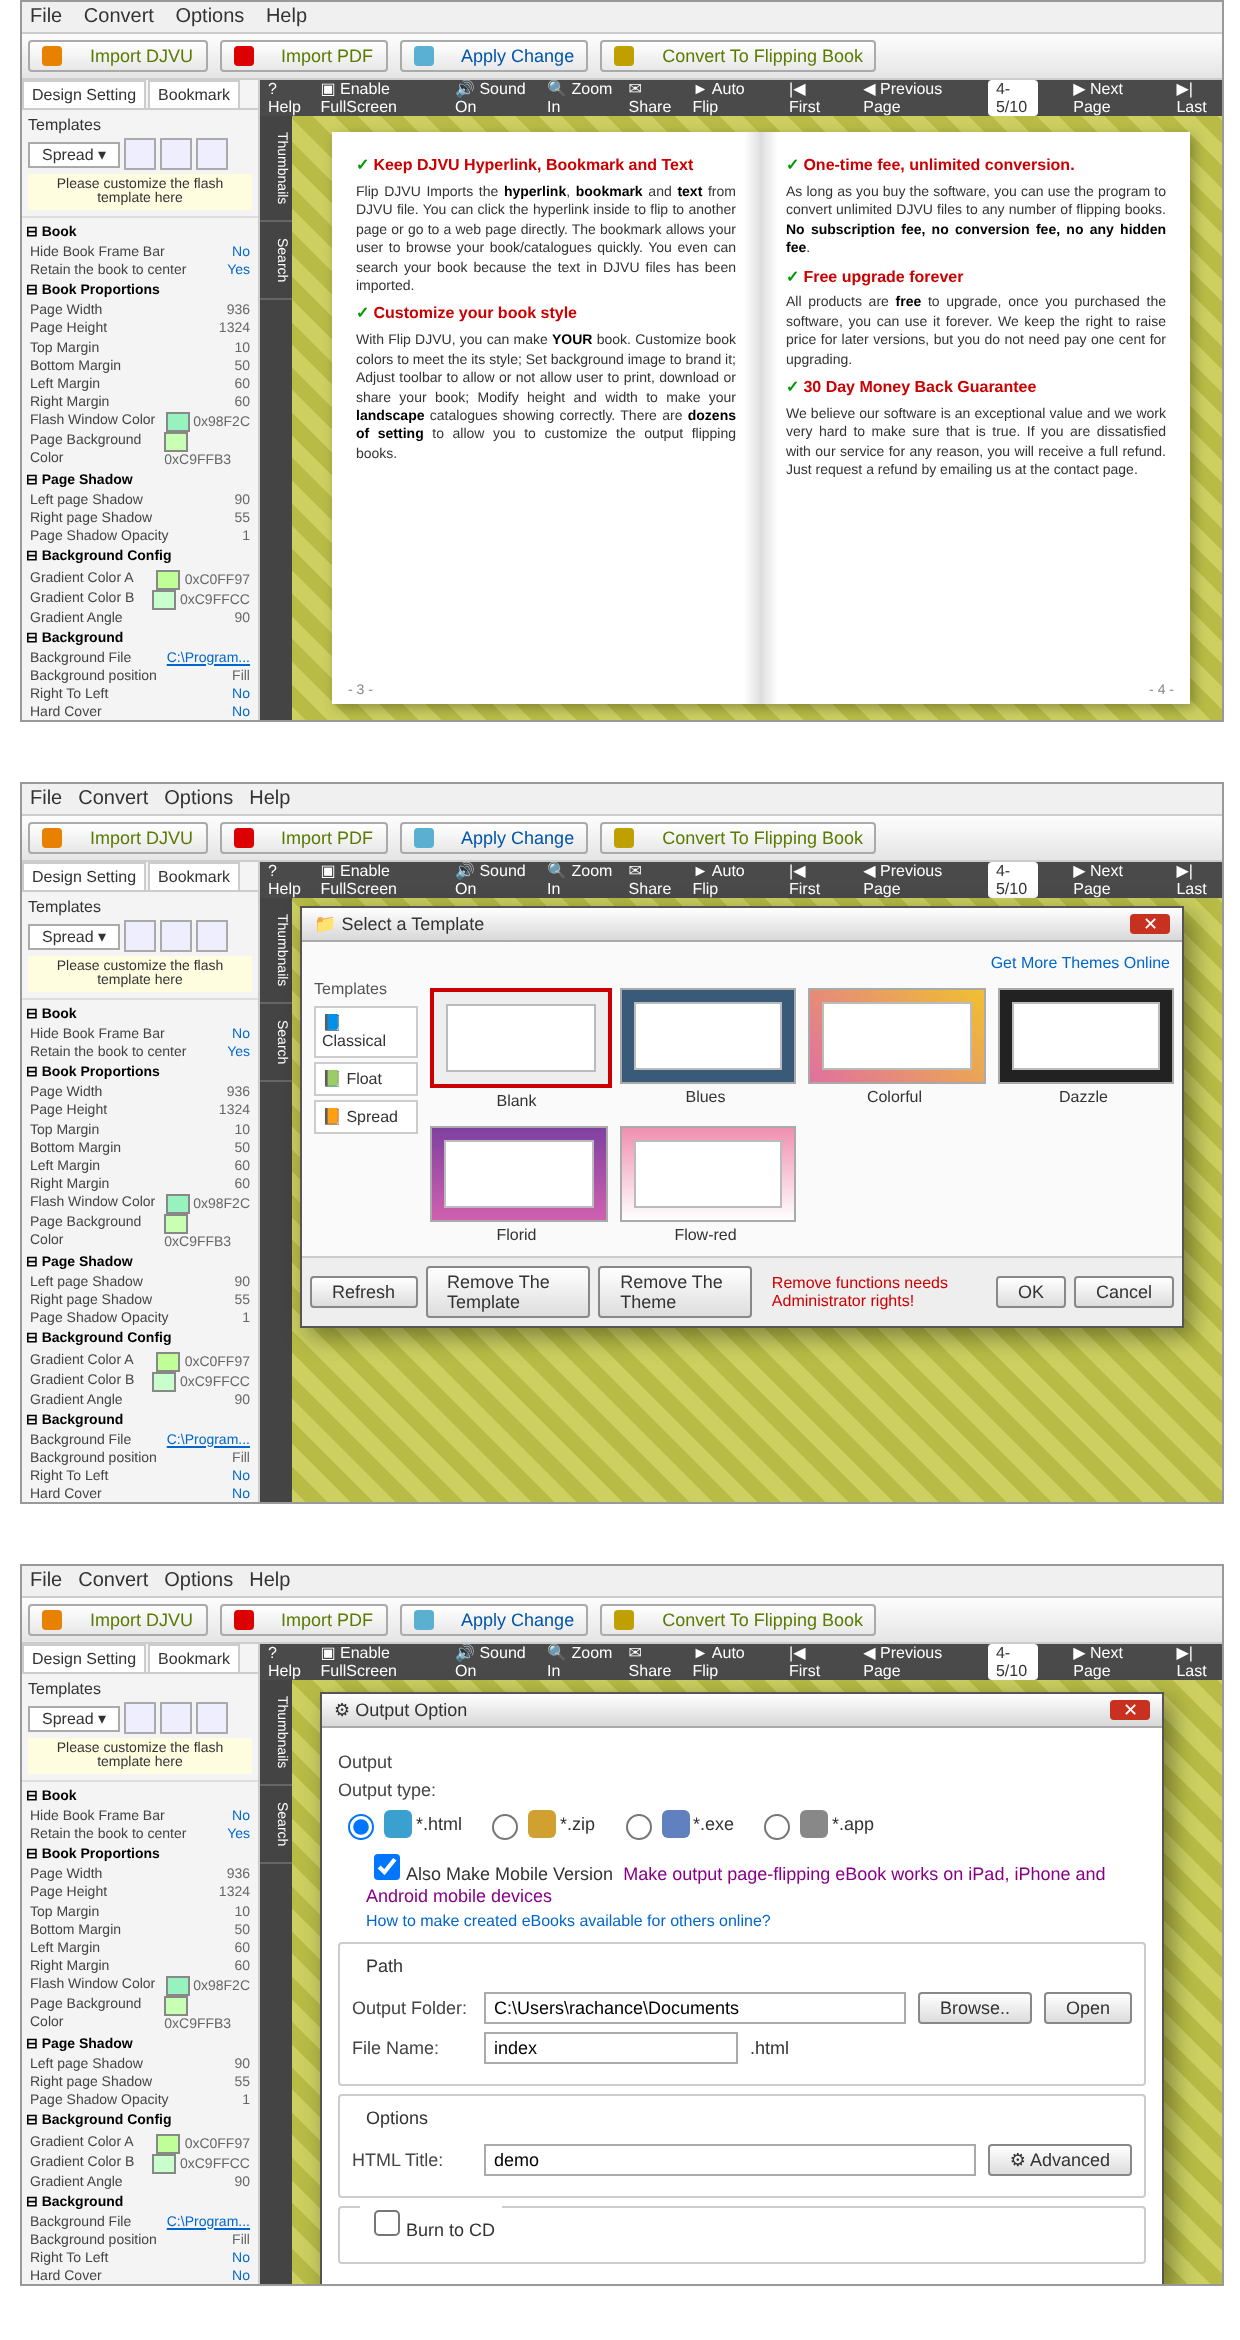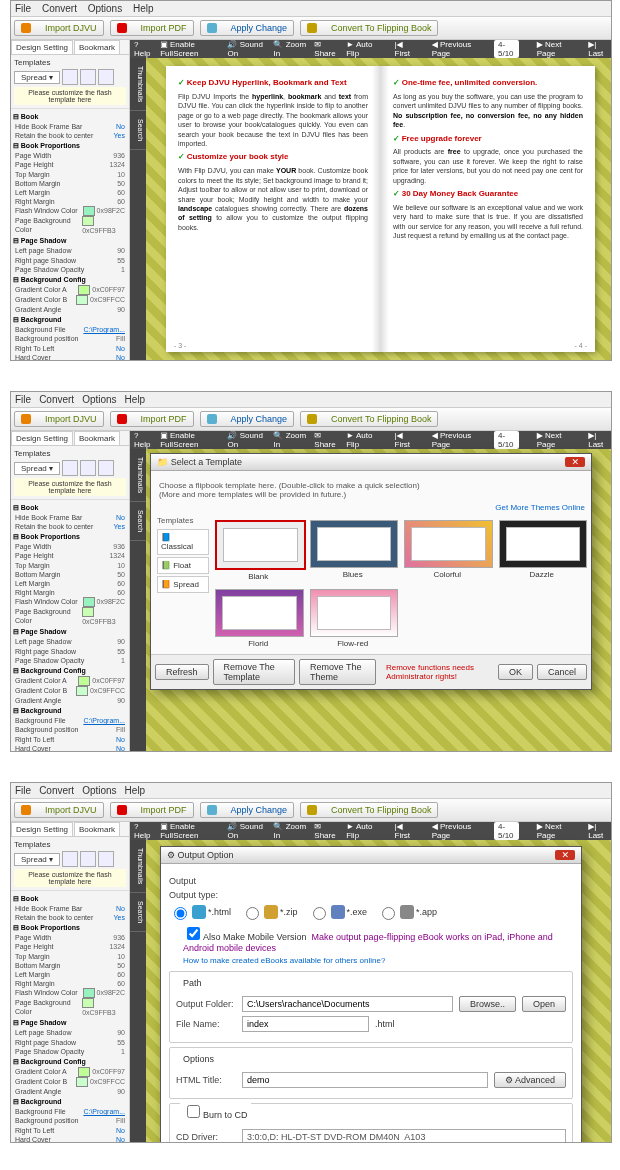--- a/index.html
+++ b/index.html
@@ -412,21 +412,20 @@
           </div>
       </div>
       <div class="sidetabs">
           <div>Thumbnails</div>
           <div>Search</div>
         </div>
 
       <div class="dialog" style="left:20px;top:22px;width:440px">
         <div class="dlg-title"><span>📁</span>&nbsp;<span>Select a Template</span><span class="x">✕</span></div>
         <div class="dlg-body">
-          <div class="dlg-note"><span>Choose a flipbook template here. (Double-click to make a quick selection)</span><br><span>(More and more templates will be provided in future.)</span></div>
           <a class="dlg-link">Get More Themes Online</a>
           <div style="clear:both;height:4px"></div>
           <div class="tmpl-side">
             <div style="color:#555;border:none;background:none;padding:0 0 2px 0">Templates</div>
             <div>📘 <span>Classical</span></div>
             <div>📗 <span>Float</span></div>
             <div>📙 <span>Spread</span></div>
           </div>
           <div class="tmpl-main">
             <div class="tmpl-grid">
@@ -654,24 +653,20 @@
           <div class="fieldset">
             <div class="leg">Options</div>
             <div class="field">
               <span class="lbl">HTML Title:</span>
               <input class="tinput" value="demo" style="">
               <div class="fbtn">⚙ <span>Advanced</span></div>
             </div>
           </div>
           <div class="fieldset" style="color:#888">
             <div class="leg"><input type="checkbox" class="cb" style=""><span>Burn to CD</span></div>
-            <div class="field">
-              <span class="lbl">CD Driver:</span>
-              <input class="tinput" disabled="" value="3:0:0,D: HL-DT-ST DVD-ROM DM40N  A103" style="">
-            </div>
             
             
           </div>
         </div>
 
       </div>
     </div>
   </div>
 </div>
 

